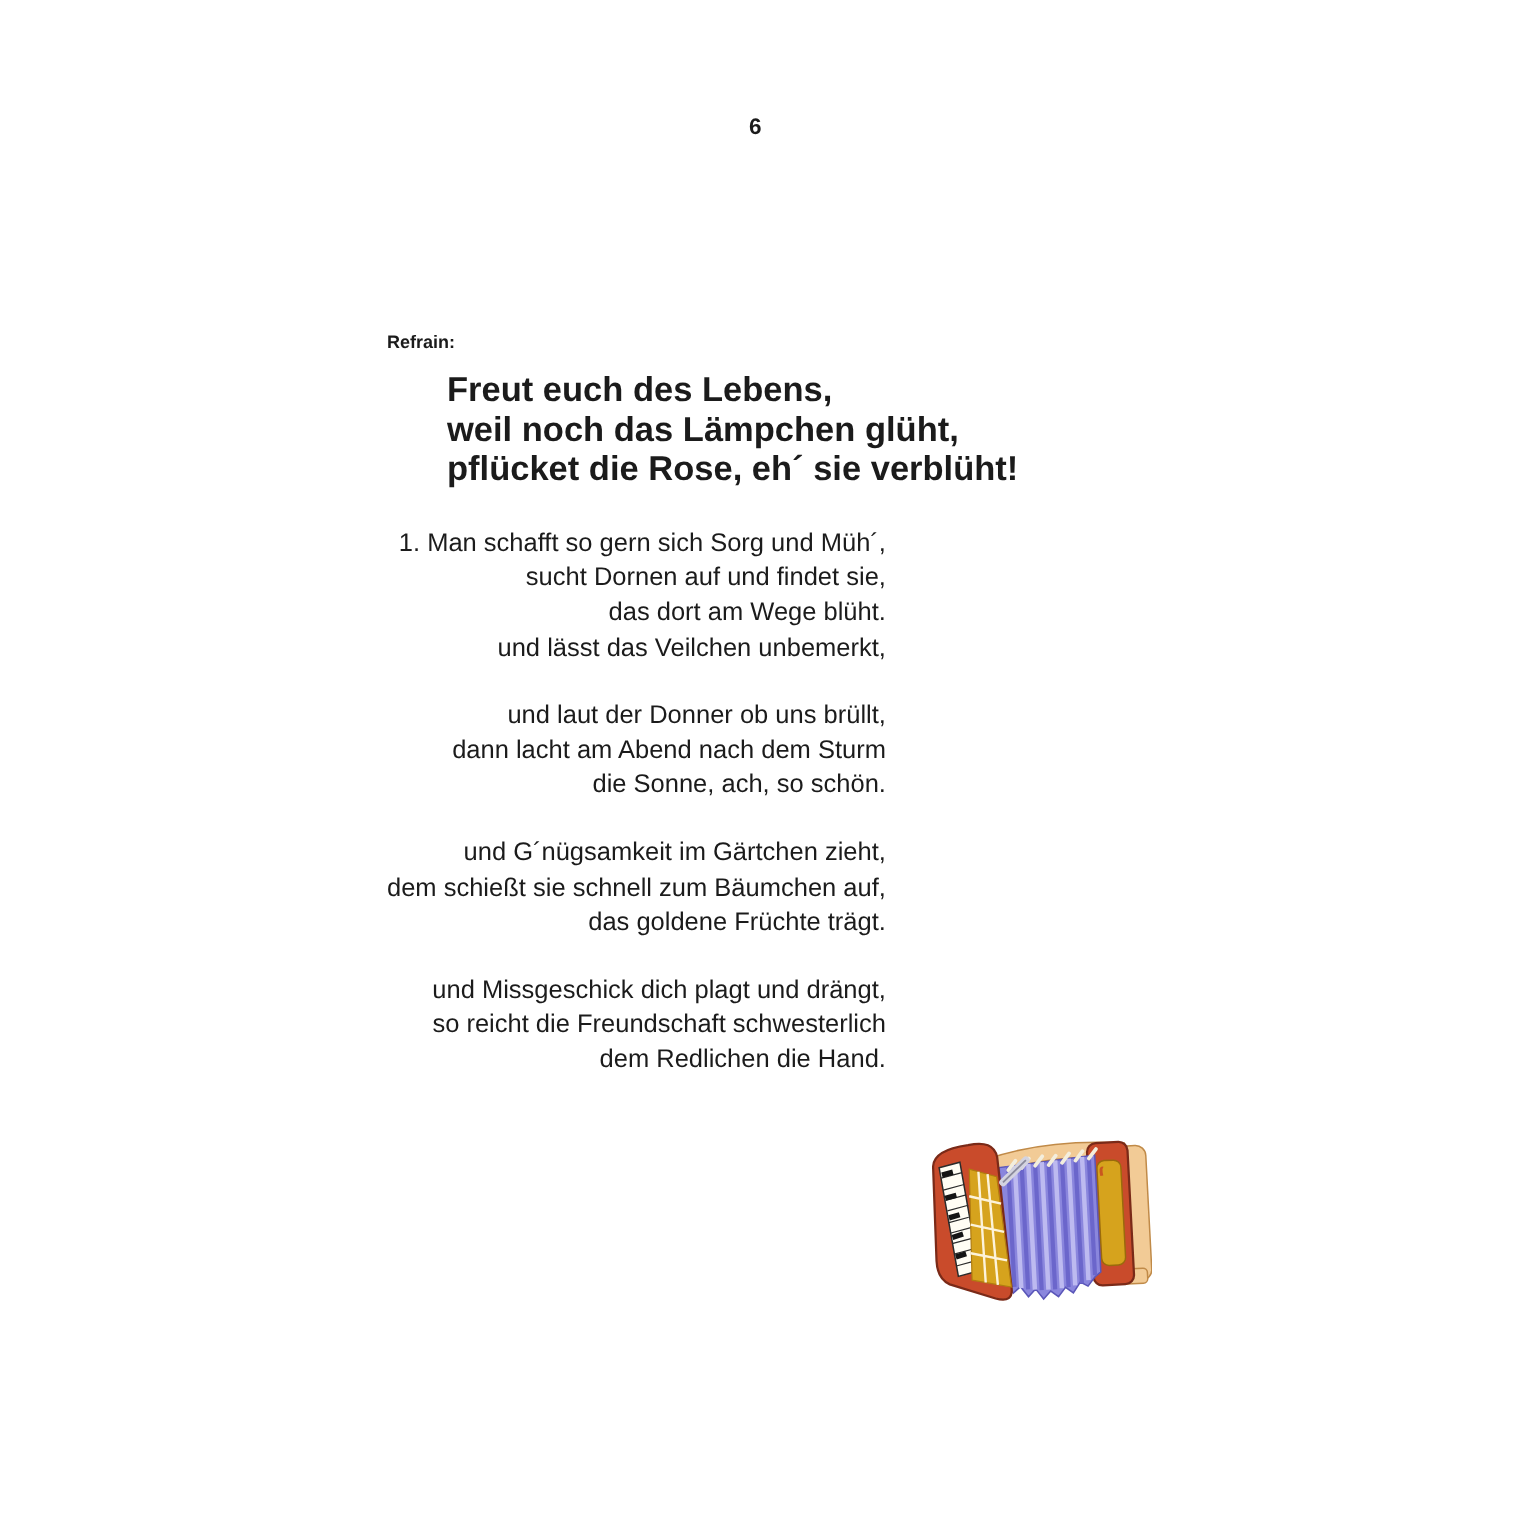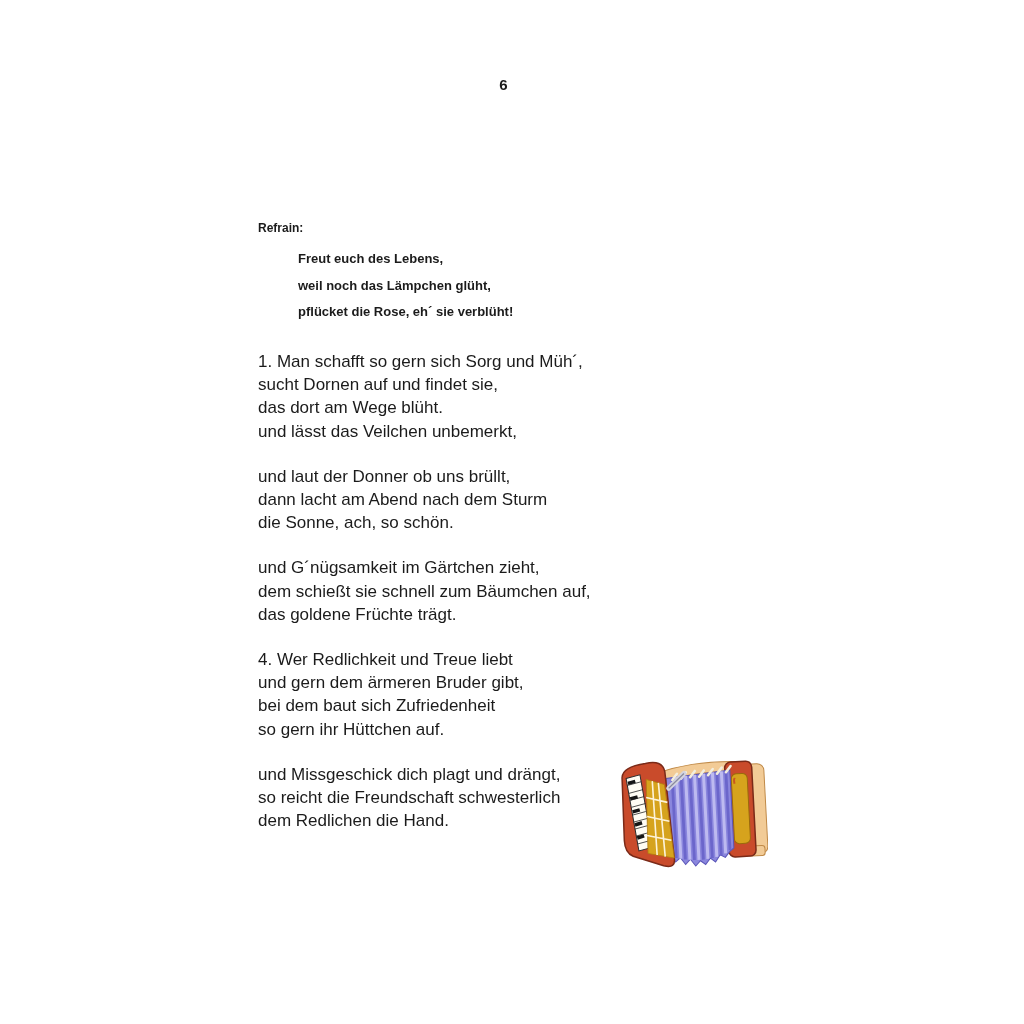--- a/index.html
+++ b/index.html
@@ -34,30 +34,31 @@
     position: absolute;
     top: 221px;
     left: 258px;
     font-size: 12px;
     font-weight: 700;
   }
   .refrain-lines {
     position: absolute;
     top: 246px;
     left: 298px;
-    font-size: 13px;
+    font-size: 23px;
     font-weight: 700;
     line-height: 26.5px;
   }
   .verses {
     position: absolute;
     top: 350px;
     left: 258px;
     font-size: 17px;
     line-height: 23.2px;
+    text-align: right;
   }
   .verse { margin: 0 0 22px 0; }
   .verse-line, .refrain-line { white-space: nowrap; }
   .illustration {
     position: absolute;
     left: 620px;
     top: 755px;
     width: 148px;
     height: 115px;
   }
@@ -89,26 +90,20 @@
       <div class="verse-line">und laut der Donner ob uns brüllt,</div>
       <div class="verse-line">dann lacht am Abend nach dem Sturm</div>
       <div class="verse-line">die Sonne, ach, so schön.</div>
     </div>
     <div class="verse">
       <div class="verse-line">und G´nügsamkeit im Gärtchen zieht,</div>
       <div class="verse-line">dem schießt sie schnell zum Bäumchen auf,</div>
       <div class="verse-line">das goldene Früchte trägt.</div>
     </div>
     <div class="verse">
-      <div class="verse-line">4. Wer Redlichkeit und Treue liebt</div>
-      <div class="verse-line">und gern dem ärmeren Bruder gibt,</div>
-      <div class="verse-line">bei dem baut sich Zufriedenheit</div>
-      <div class="verse-line">so gern ihr Hüttchen auf.</div>
-    </div>
-    <div class="verse">
       <div class="verse-line">und Missgeschick dich plagt und drängt,</div>
       <div class="verse-line">so reicht die Freundschaft schwesterlich</div>
       <div class="verse-line">dem Redlichen die Hand.</div>
     </div>
   </div>
 
   <div class="illustration">
     <svg width="148" height="115" viewBox="0 0 148 115">
       <g transform="rotate(-3 74 58)">
 

